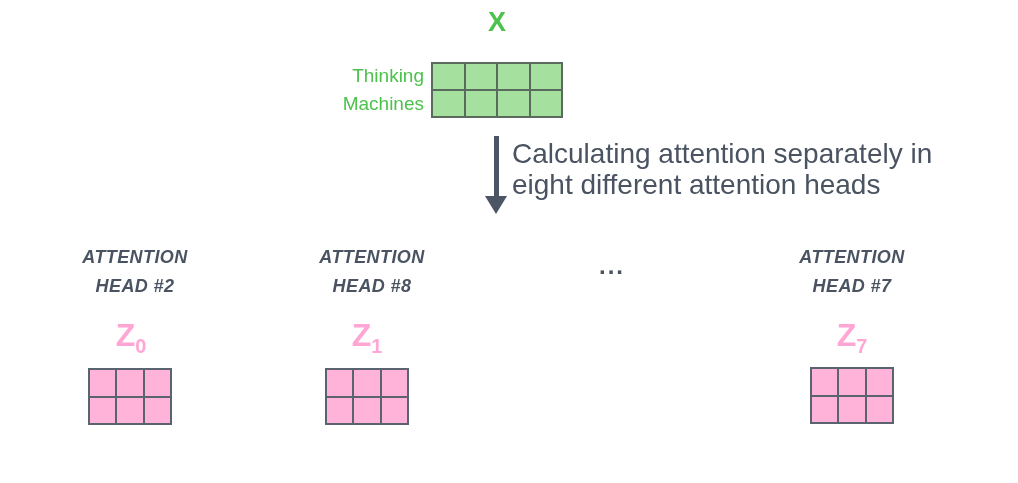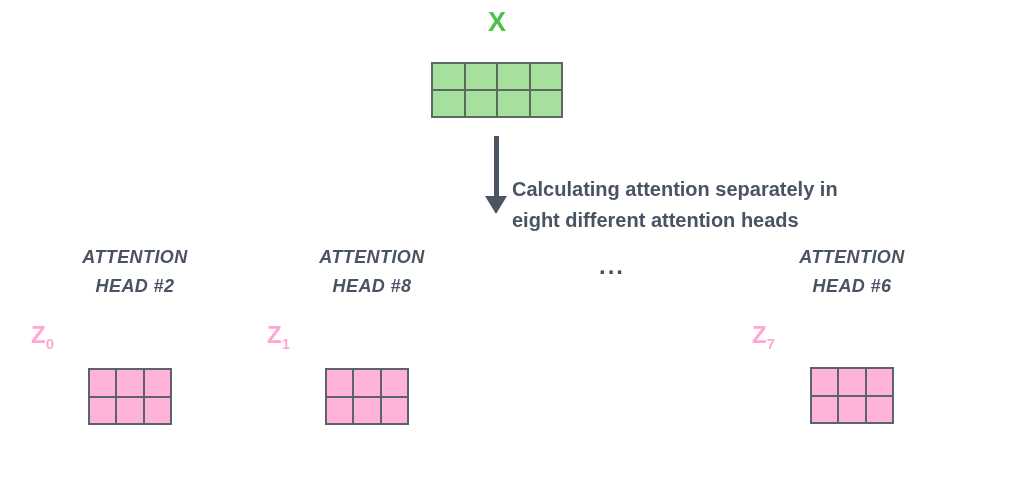--- a/index.html
+++ b/index.html
@@ -57,25 +57,24 @@
     position: absolute;
     left: 485px; top: 196px;
     width: 0; height: 0;
     border-left: 11px solid transparent;
     border-right: 11px solid transparent;
     border-top: 18px solid var(--arrow);
   }
   .arrow-caption {
     position: absolute;
     left: 512px; top: 138px;
-    font-size: 20px; font-weight: 700;
+    font-size: 28px; font-weight: 400;
     line-height: 31px;
     color: var(--slate_text);
     white-space: nowrap;
-    margin-top: 36px;
   }
 
   
   .head-title {
     position: absolute;
     top: 243px; width: 200px;
     text-align: center;
     font-size: 18px; font-weight: 600;
     line-height: 29px;
     letter-spacing: 0.4px;
@@ -92,37 +91,41 @@
     text-align: center;
     font-size: 24px; font-weight: bold;
     letter-spacing: 2px;
     color: var(--slate_text);
   }
 
   
   .z-label {
     position: absolute;
     top: 317px; width: 200px;
-    text-align: left;
-    font-size: 24px; font-weight: bold;
+    text-align: center;
+    font-size: 32px; font-weight: bold;
     line-height: 36px;
     color: var(--pink_text);
   }
   .z-label sub { font-size: 0.62em; font-weight: bold; }
   .z-label.z0 { left: 31px; }
   .z-label.z1 { left: 267px; }
   .z-label.z7 { left: 752px; }
 </style>
 </head>
 <body>
 
 <div class="canvas">
 
   <div class="x-label">X</div>
 
+  <div class="row-labels">
+    <div>Thinking</div>
+    <div>Machines</div>
+  </div>
 
   <div class="matrix green matrix-x" style="grid-template-columns: repeat(4, 1fr); grid-template-rows: repeat(2, 1fr);">
       <div class="cell"></div>
       <div class="cell"></div>
       <div class="cell"></div>
       <div class="cell"></div>
       <div class="cell"></div>
       <div class="cell"></div>
       <div class="cell"></div>
       <div class="cell"></div>
@@ -139,21 +142,21 @@
     <div>ATTENTION</div>
     <div>HEAD #2</div>
   </div>
   <div class="head-title h1">
     <div>ATTENTION</div>
     <div>HEAD #8</div>
   </div>
   <div class="ellipsis">...</div>
   <div class="head-title h7">
     <div>ATTENTION</div>
-    <div>HEAD #6</div>
+    <div>HEAD #7</div>
   </div>
 
   <div class="z-label z0"><span>Z</span><sub>0</sub></div>
   <div class="z-label z1"><span>Z</span><sub>1</sub></div>
   <div class="z-label z7"><span>Z</span><sub>7</sub></div>
 
   <div class="matrix pink matrix-z0" style="grid-template-columns: repeat(3, 1fr); grid-template-rows: repeat(2, 1fr);">
       <div class="cell"></div>
       <div class="cell"></div>
       <div class="cell"></div>

